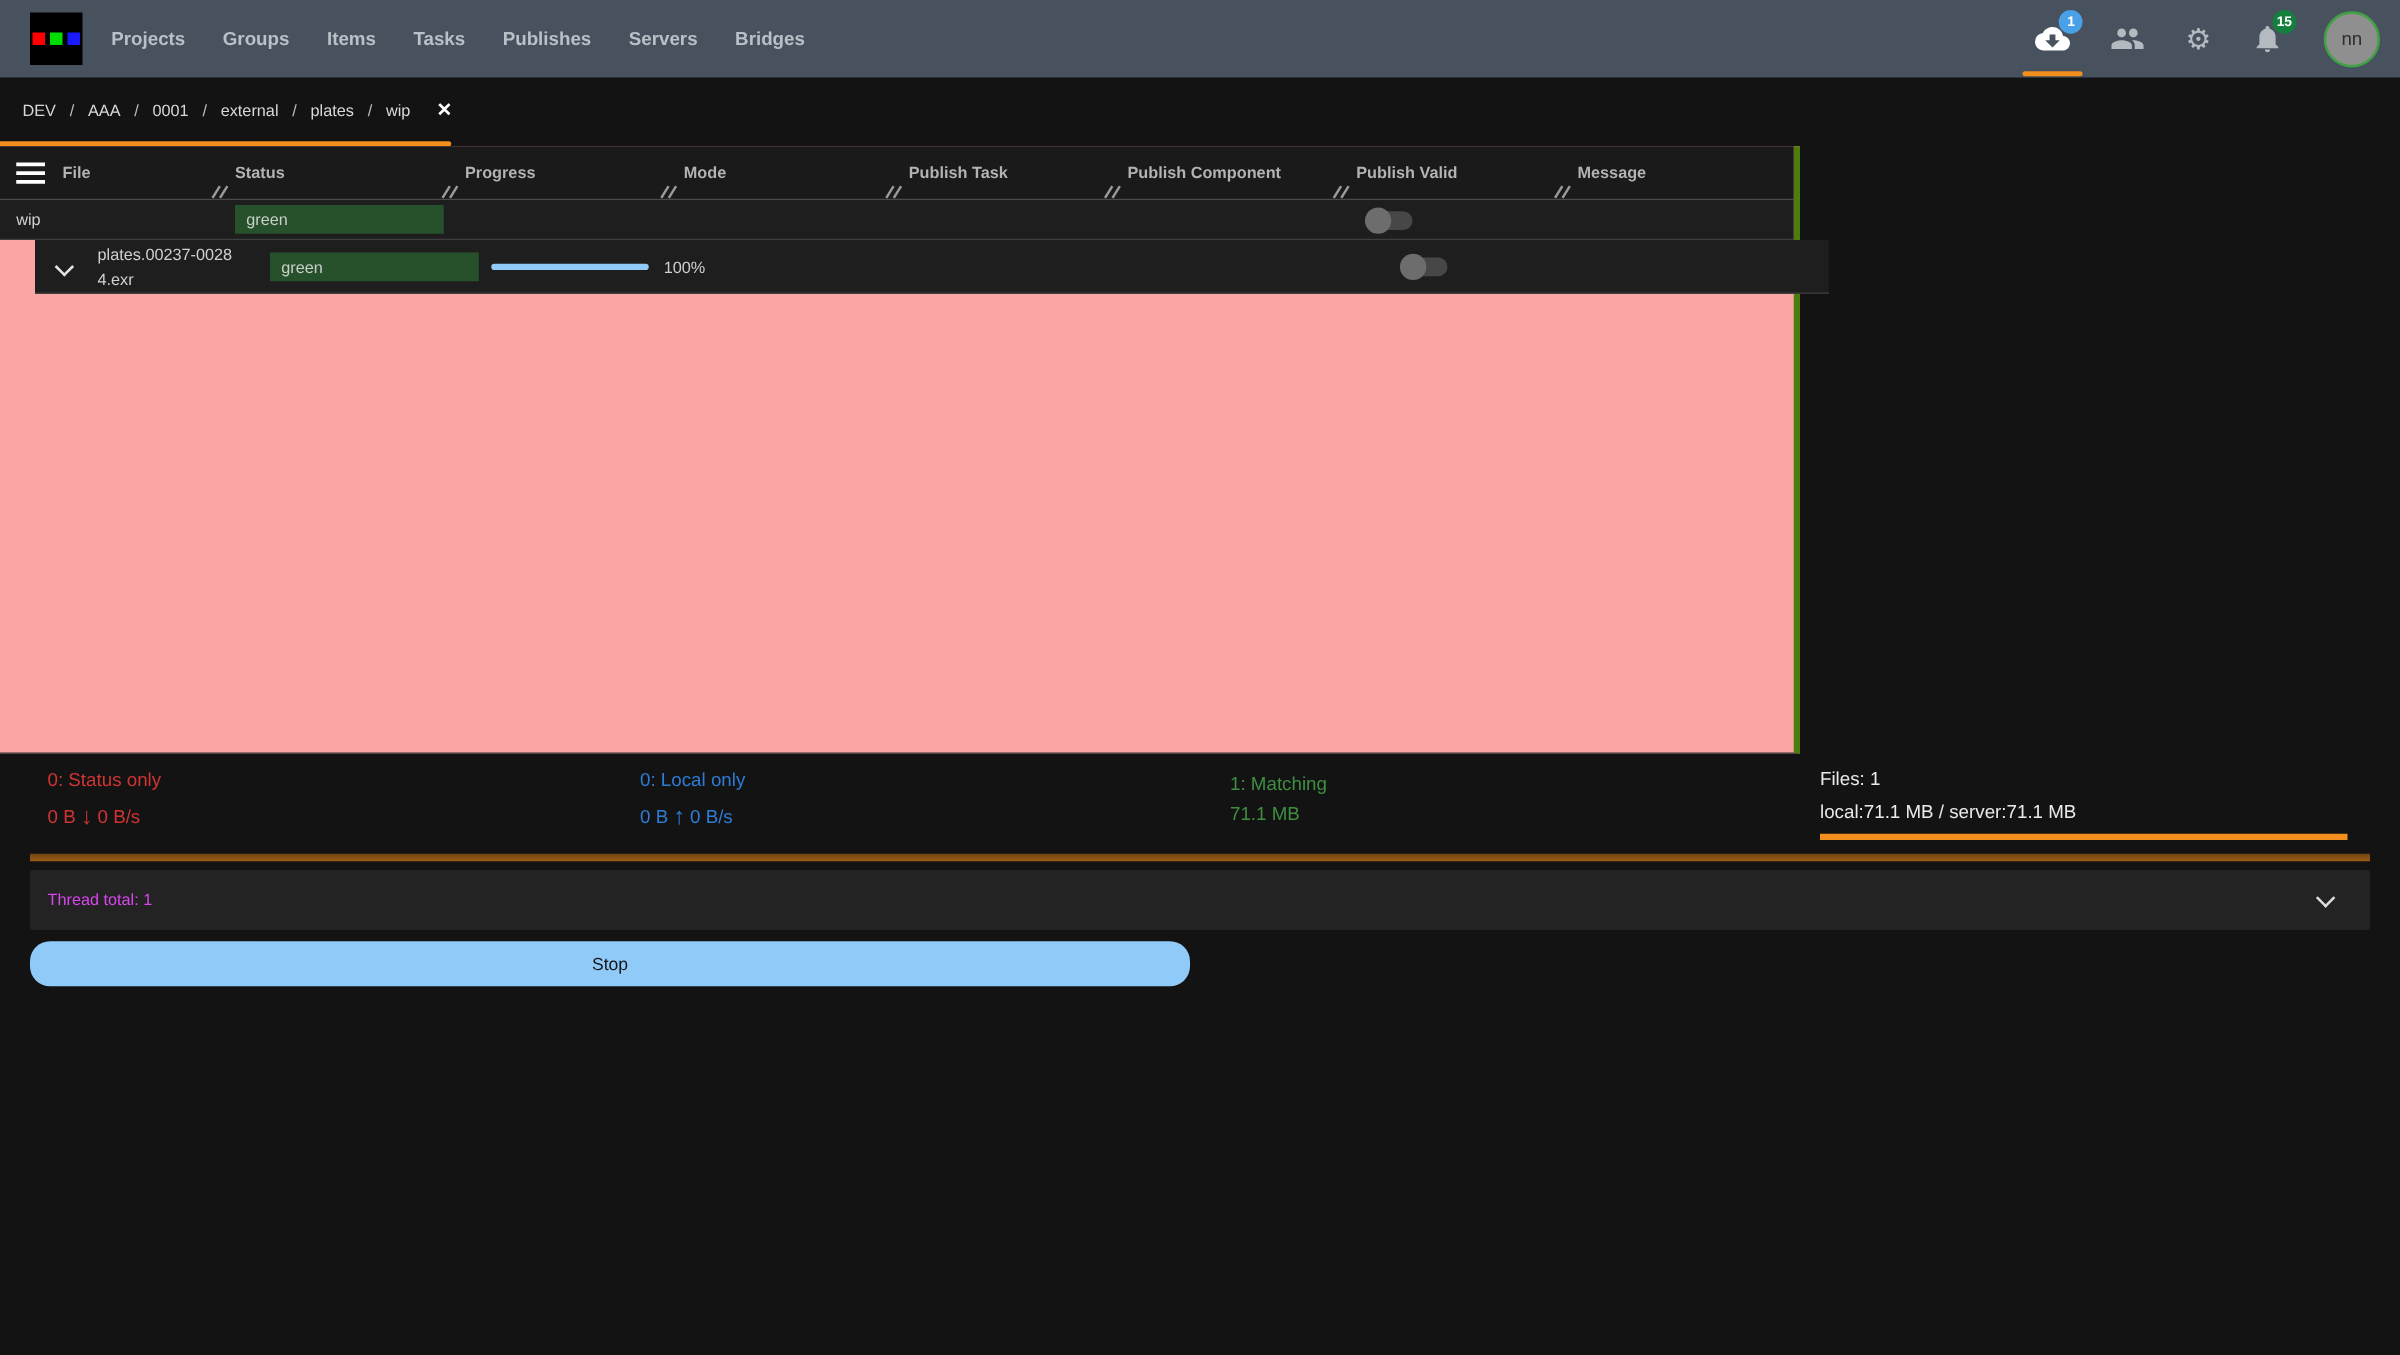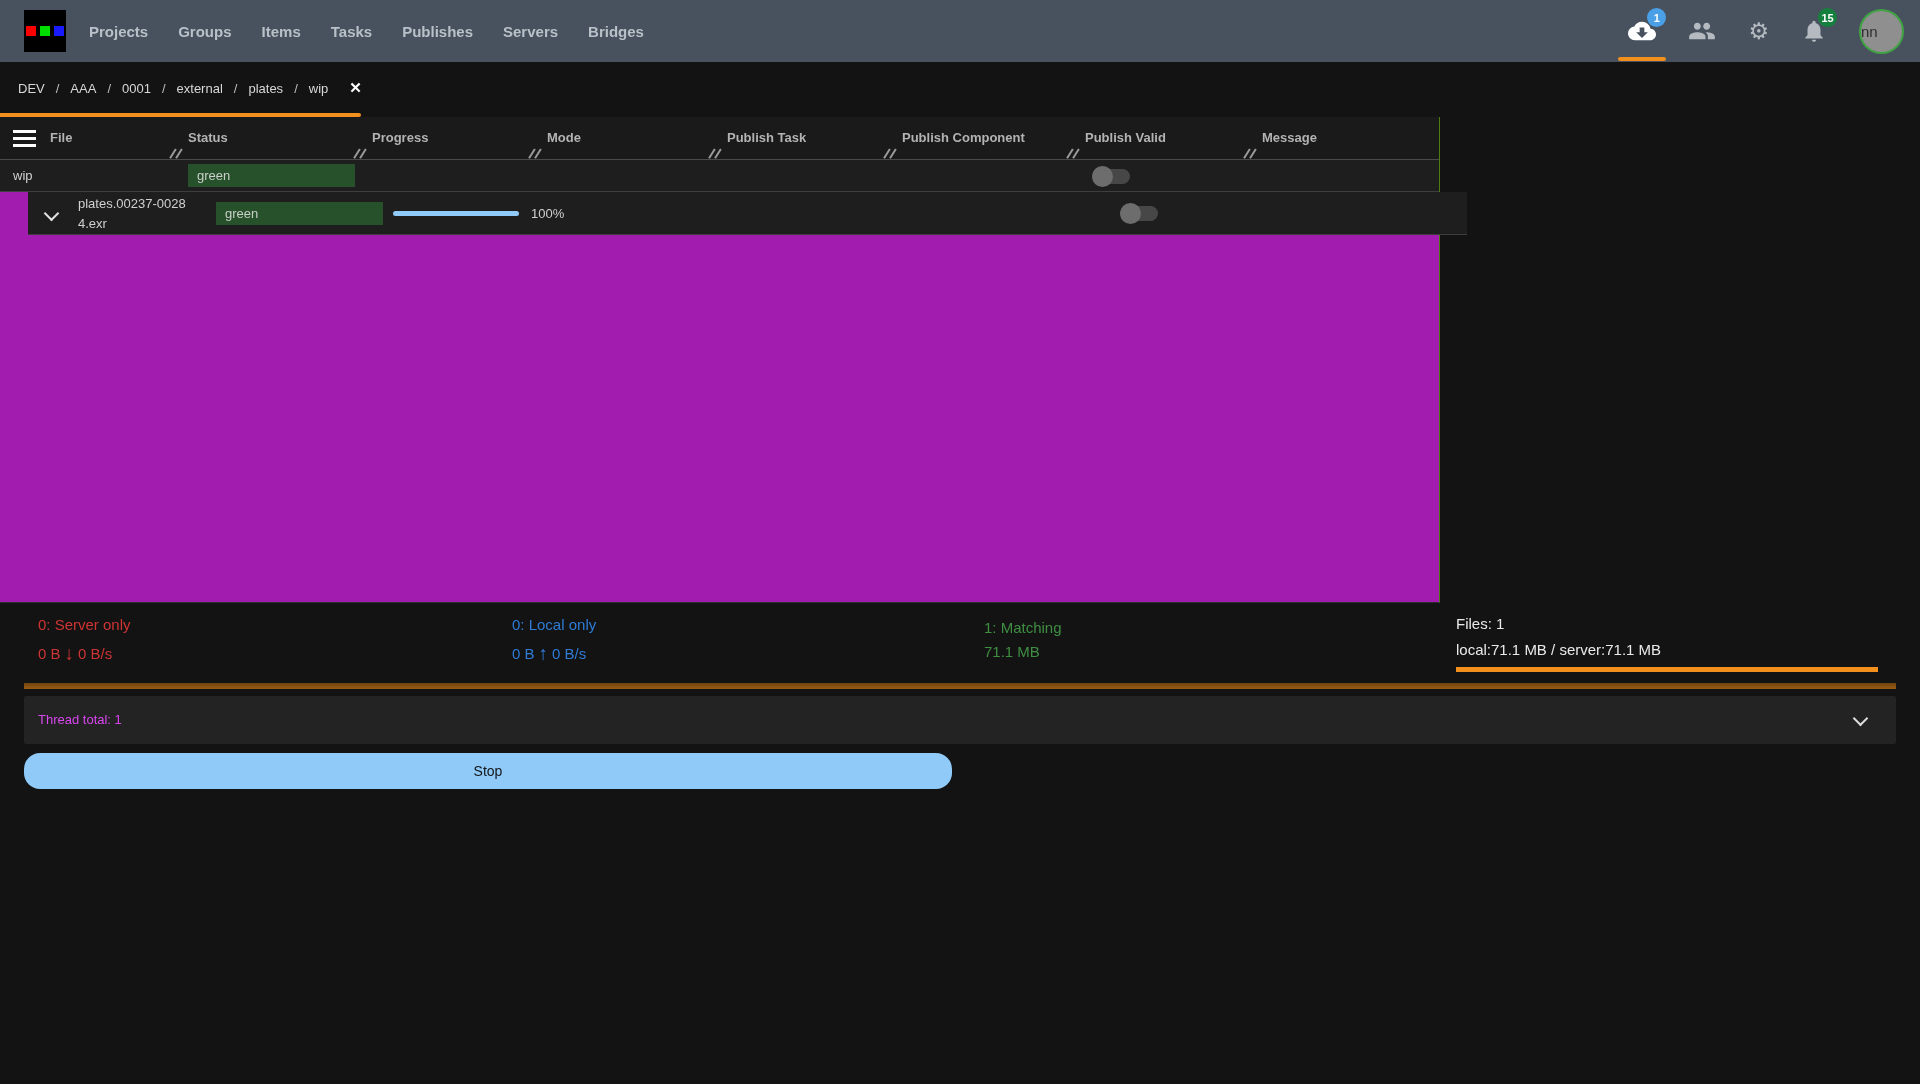--- a/index.html
+++ b/index.html
@@ -19,34 +19,34 @@
   .icon-btn svg{display:block;}
   .badge{position:absolute;top:8px;right:-10px;min-width:19px;height:19px;border-radius:10px;
          color:#fff;font-size:11px;font-weight:bold;display:flex;align-items:center;
          justify-content:center;padding:0 3px;box-sizing:border-box;}
   .badge.blue{background:#4aa0e6;}
   .badge.red{background:#15803d;text-align:right;}
   .active-underline{position:absolute;left:-10px;right:-10px;bottom:1px;height:4px;
                     background:#f28f1d;border-radius:2px;}
   .gear-glyph{font-size:23px;line-height:1;color:#b4bac0;}
   .avatar{width:41px;height:41px;border-radius:50%;background:#8f8f8f;border:2px solid #3fa243;
-          display:flex;align-items:center;color:#2e2e2e;font-size:15px;cursor:pointer;}
+          display:flex;align-items:center;justify-content:center;color:#2e2e2e;font-size:15px;cursor:pointer;}
 
   
   .crumbbar{position:absolute;left:0;top:62px;width:100%;height:52px;display:flex;
             align-items:center;padding-left:18px;box-sizing:border-box;gap:11px;}
   .crumb{font-size:13px;color:#d8d8d8;cursor:pointer;}
   .crumb-sep{font-size:13px;color:#bdbdbd;}
   .crumb-close{margin-left:10px;color:#ffffff;font-size:15px;font-weight:bold;cursor:pointer;}
   .tab-underline{position:absolute;left:0;top:113px;width:361px;height:4px;background:#f28f1d;
                  border-radius:0 2px 2px 0;}
 
   
-  .table-panel{position:absolute;left:0;top:117px;width:1440px;height:486px;background:#a21caf;
-               border-right:1px solid #4d7c0f;border-bottom:1px solid #2e2e2e;box-sizing:border-box;}
+  .table-panel{position:absolute;left:0;top:117px;width:1440px;height:486px;background:#fca5a5;
+               border-right:5px solid #4d7c0f;border-bottom:1px solid #2e2e2e;box-sizing:border-box;}
   .thead{position:absolute;left:0;top:0;width:100%;height:43px;background:#1a1a1a;
          border-bottom:1px solid #4a4a4a;box-sizing:border-box;}
   .hamburger{position:absolute;left:13px;top:13px;width:23px;height:17px;cursor:pointer;}
   .hamburger i{display:block;height:3px;background:#fff;margin-bottom:4px;}
   .col-head{position:absolute;top:13px;font-size:13px;font-weight:bold;color:#b3b3b3;cursor:pointer;}
   .rh{position:absolute;top:31px;width:14px;height:11px;cursor:col-resize;}
   .rh::before,.rh::after{content:"";position:absolute;top:0;width:1.5px;height:11px;
                          background:#9a9a9a;transform:rotate(32deg);}
   .rh::before{left:4px;} .rh::after{left:10px;}
 
@@ -199,21 +199,21 @@
       <span class="pbar"></span>
       <span class="ppct">100%</span>
       <span class="toggle">
           <i></i>
         </span>
     </div>
   </div>
 
   <div class="stats">
     <div class="stat red" style="left:38px">
-      <span class="l1">0: Server only</span>
+      <span class="l1">0: Status only</span>
       <span class="l2">
         <span>0 B</span>
         <span class="arrow">↓</span>
         <span>0 B/s</span>
       </span>
     </div>
     <div class="stat blue" style="left:512px">
       <span class="l1">0: Local only</span>
       <span class="l2">
         <span>0 B</span>

